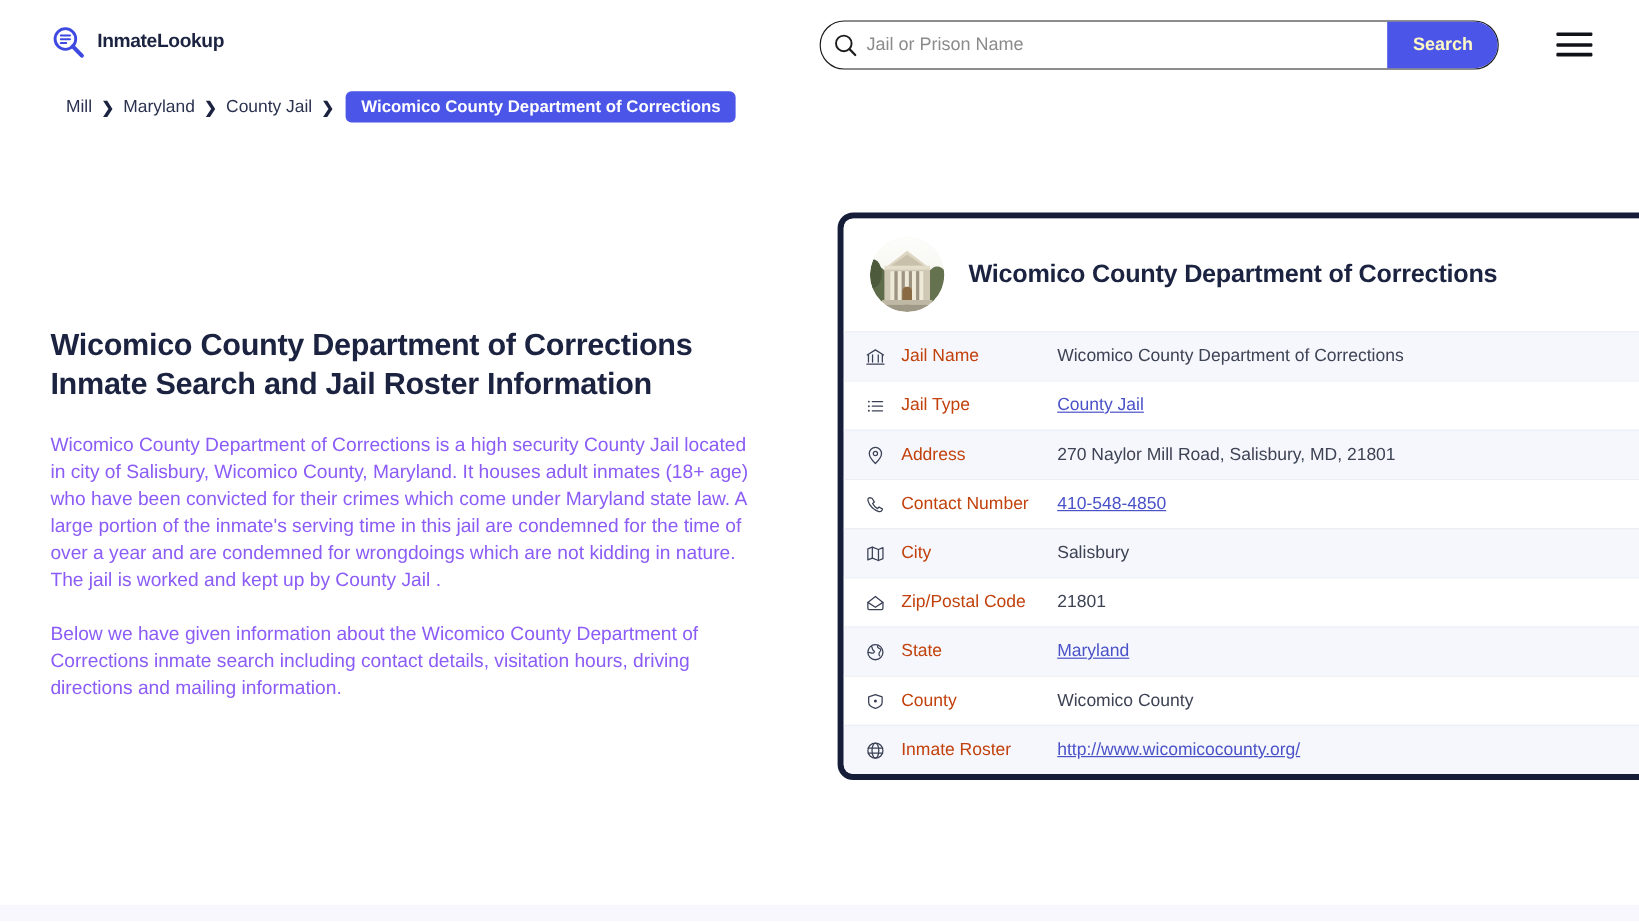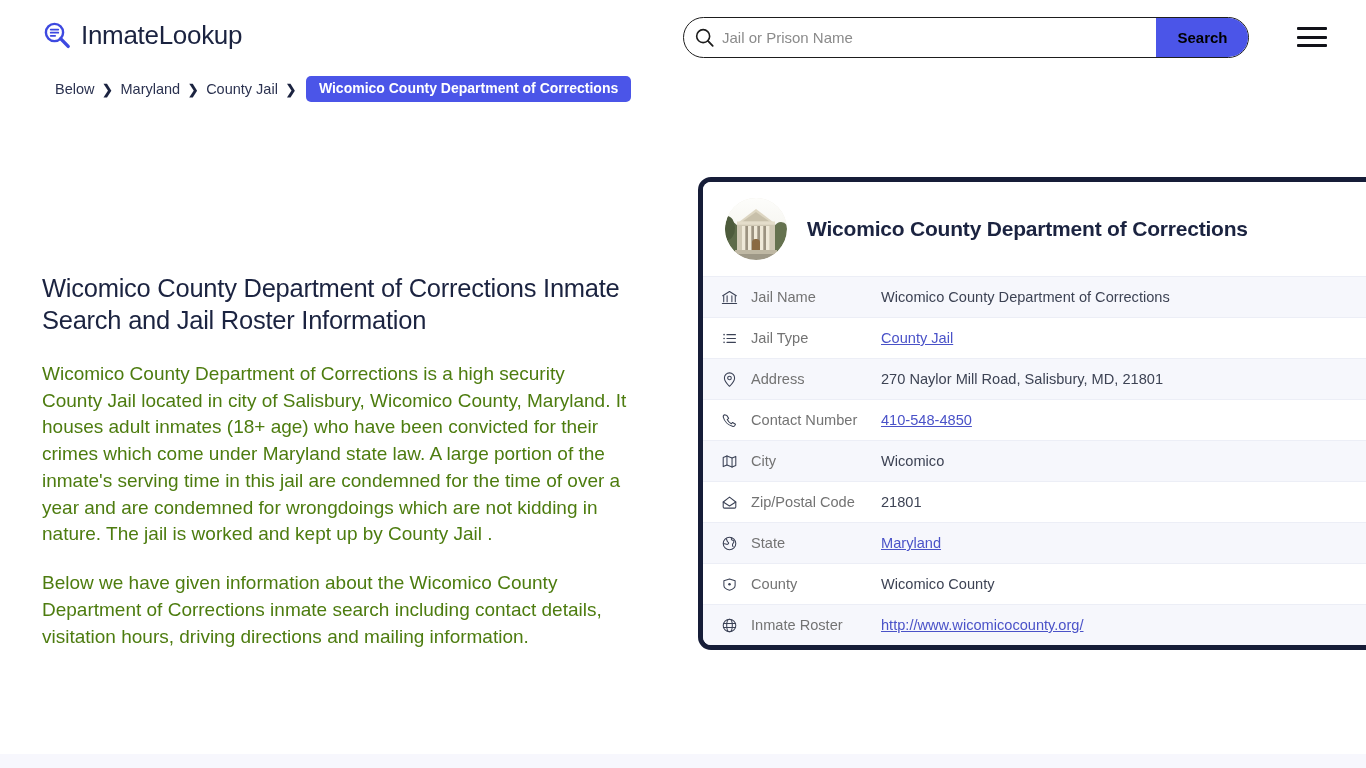--- a/index.html
+++ b/index.html
@@ -36,22 +36,22 @@
   .brand {
     position: absolute;
     left: 42px; top: 20px;
     display: flex;
     align-items: center;
     gap: 9px;
     text-decoration: none;
   }
   .brand-icon { width: 30px; height: 30px; display: block; }
   .brand-text {
-    font-size: 26px;
-    font-weight: 400;
+    font-size: 16px;
+    font-weight: 700;
     color: #1b2340;
     letter-spacing: -0.3px;
     line-height: 1;
   }
 
   .searchbar {
     position: absolute;
     left: 683px; top: 17px;
     width: 566px; height: 41px;
     border: 1.5px solid #1d1d1d;
@@ -80,21 +80,21 @@
     color: #b91c1c;
     padding: 0 4px;
   }
   .search-input::placeholder { color: #8b8b8b; }
   .search-btn {
     flex: 0 0 auto;
     width: 93px;
     height: 100%;
     border: 0;
     background: #4b55e8;
-    color: #000000;
+    color: #fef9c3;
     font-family: "Liberation Sans", sans-serif;
     font-size: 15px;
     font-weight: 700;
     cursor: pointer;
     border-radius: 0 19px 19px 0;
     margin-right: -1px;
   }
 
   .hamburger {
     position: absolute;
@@ -150,30 +150,30 @@
   }
 
   
   .left-col {
     position: absolute;
     left: 42px; top: 272px;
     width: 592px;
   }
   .page-title {
     font-size: 25.5px;
-    font-weight: 400;
+    font-weight: 700;
     color: #1b2340;
     line-height: 1.27;
     letter-spacing: -0.25px;
     margin: 0 0 24px 0;
   }
   .body-para {
-    font-size: 19px;
+    font-size: 16px;
     line-height: 1.41;
-    color: #4d7c0f;
+    color: #8b5cf6;
     margin: 0 0 22px 0;
     width: 588px;
   }
   .body-para:last-child { margin-bottom: 0; }
 
   
   .info-card {
     position: absolute;
     left: 698px; top: 177px;
     width: 760px;
@@ -219,21 +219,21 @@
   .row-icon {
     width: 30px;
     flex: 0 0 auto;
     display: flex;
     align-items: center;
     color: #3b4256;
   }
   .row-label {
     width: 130px;
     flex: 0 0 auto;
-    color: #737373;
+    color: #c2410c;
     white-space: nowrap;
   }
   .row-value {
     color: #3d4354;
     white-space: nowrap;
   }
   .row-value a {
     color: #4a52c8;
     text-decoration: underline;
   }
@@ -270,21 +270,21 @@
     </div>
 
     <div class="hamburger">
       <span></span>
       <span></span>
       <span></span>
     </div>
   </div>
 
   <nav class="breadcrumb">
-    <a class="crumb" href="#">Below</a>
+    <a class="crumb" href="#">Mill</a>
     <span class="crumb-sep">❯</span>
     <a class="crumb" href="#">Maryland</a>
     <span class="crumb-sep">❯</span>
     <a class="crumb" href="#">County Jail</a>
     <span class="crumb-sep">❯</span>
     <span class="crumb-current">Wicomico County Department of Corrections</span>
   </nav>
 
   <div class="left-col">
     <h1 class="page-title">Wicomico County Department of Corrections Inmate Search and Jail Roster Information</h1>
@@ -395,21 +395,21 @@
 
       <div class="info-row shade">
         <span class="row-icon">
           <svg viewBox="0 0 20 20" width="17" height="17" fill="none" stroke="#3b4256" stroke-width="1.25" stroke-linecap="round" stroke-linejoin="round">
             <path d="M2.6 5.2 L7 3.4 L13 5.8 L17.4 4 V14.8 L13 16.6 L7 14.2 L2.6 16 Z"></path>
             <path d="M7 3.4 V14.2"></path>
               <path d="M13 5.8 V16.6"></path>
           </svg>
         </span>
         <span class="row-label">City</span>
-        <span class="row-value">Wicomico</span>
+        <span class="row-value">Salisbury</span>
       </div>
 
       <div class="info-row plain">
         <span class="row-icon">
           <svg viewBox="0 0 20 20" width="17" height="17" fill="none" stroke="#3b4256" stroke-width="1.25" stroke-linecap="round" stroke-linejoin="round">
             <path d="M2.6 9.4 L10 3.6 L17.4 9.4 V15.2 A1.4 1.4 0 0 1 16 16.6 H4 A1.4 1.4 0 0 1 2.6 15.2 Z"></path>
             <path d="M2.6 9.4 L10 14.2 L17.4 9.4"></path>
           </svg>
         </span>
         <span class="row-label">Zip/Postal Code</span>

